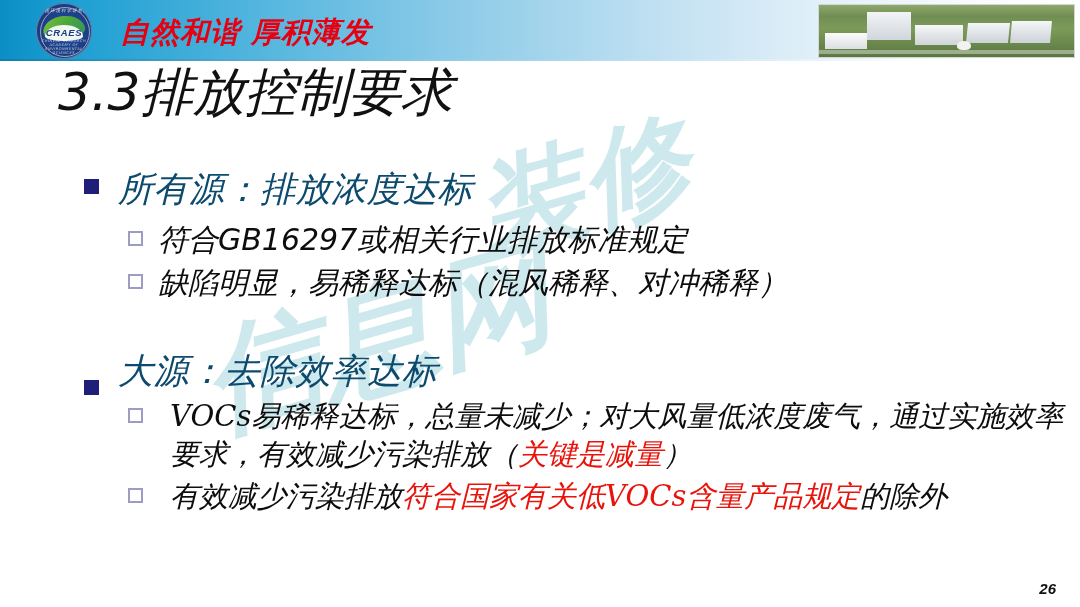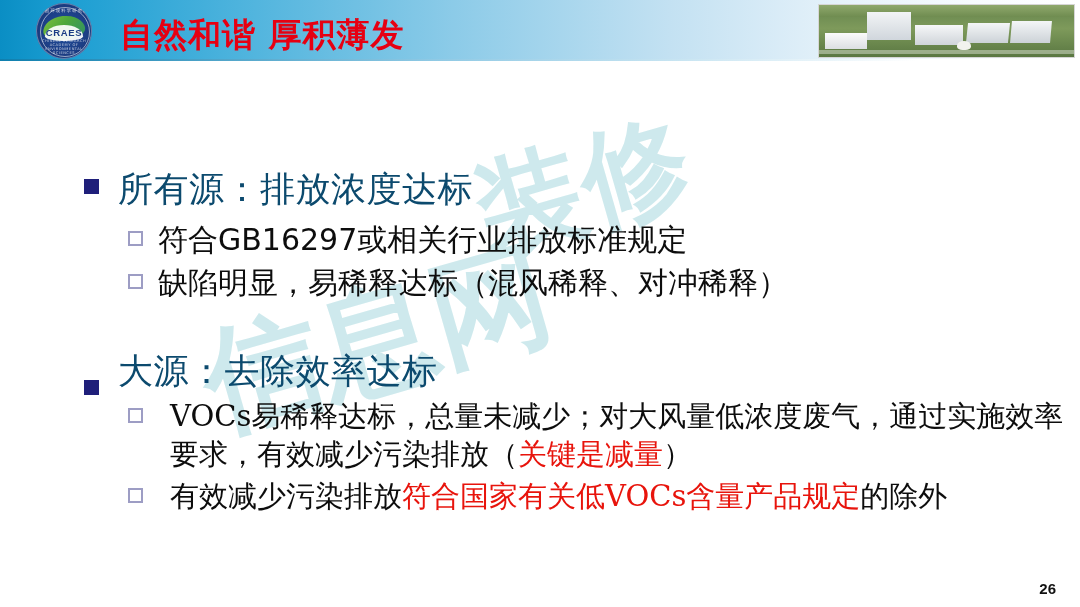--- a/index.html
+++ b/index.html
@@ -9,20 +9,21 @@
   }
   body {
     font-family: "DejaVu Sans", "Liberation Sans", sans-serif;
   }
   .slide {
     position: relative;
     width: 1080px;
     height: 607px;
     background: #ffffff;
     overflow: hidden;
+    font-style: italic;
   }
 
   
   .header {
     position: absolute;
     left: 0; top: 0;
     width: 1080px;
     height: 61px;
     background: linear-gradient(to right,
         #0a8ec4 0%,
@@ -98,21 +99,21 @@
     left: 0; bottom: 4px;
     width: 56px; text-align: center;
     font-size: 3.6px;
     letter-spacing: 0.5px;
     color: rgba(255,255,255,0.7);
   }
 
   .slogan {
     position: absolute;
     left: 120px; top: 13px;
-    font-size: 33px;
+    font-size: 29px;
     font-weight: bold;
     color: #e60012;
     letter-spacing: 1px;
     white-space: nowrap;
     font-family: "DejaVu Sans", "Liberation Sans", sans-serif;
   }
 
   
   .campus {
     position: absolute;
@@ -259,20 +260,21 @@
       <div class="road"></div>
     </div>
   </div>
   <div class="header-bottom-line"></div>
 
   <div class="watermark">
     <div class="wm-text wm-1">装修</div>
     <div class="wm-text wm-2">信息网</div>
   </div>
 
+  <div class="title">3.3排放控制要求</div>
 
   <div class="content">
 
     <div class="l1" style="left:84px; top:166px;">
       <div class="sq"></div>
       <div class="txt">所有源：排放浓度达标</div>
     </div>
 
     <div class="l2" style="left:128px; top:220px;">
       <div class="sq"></div>

